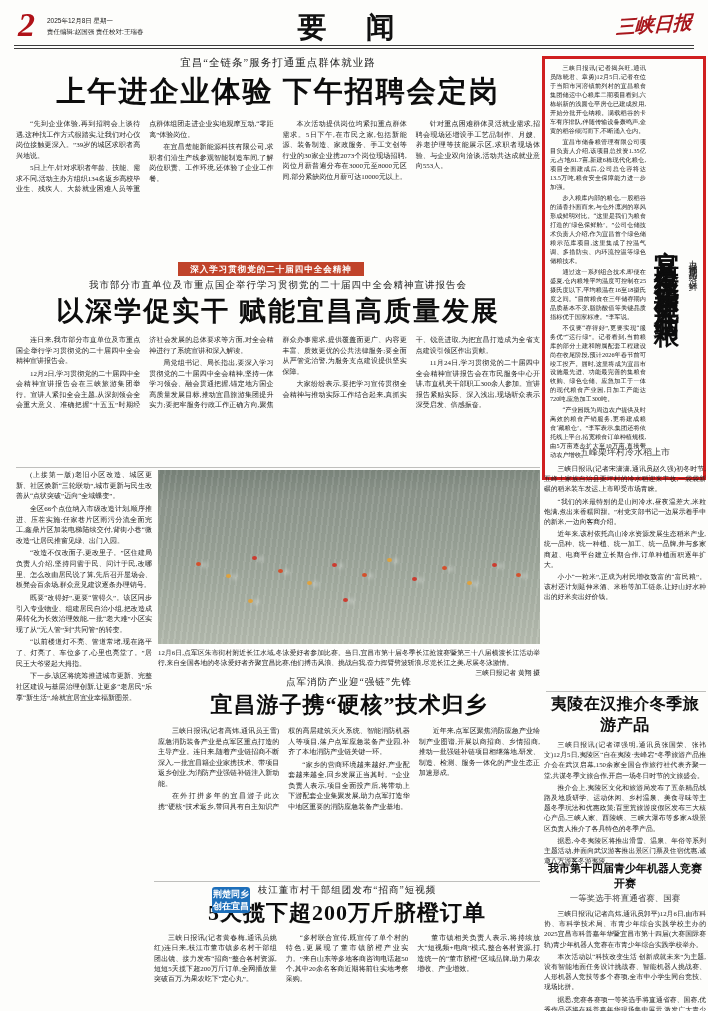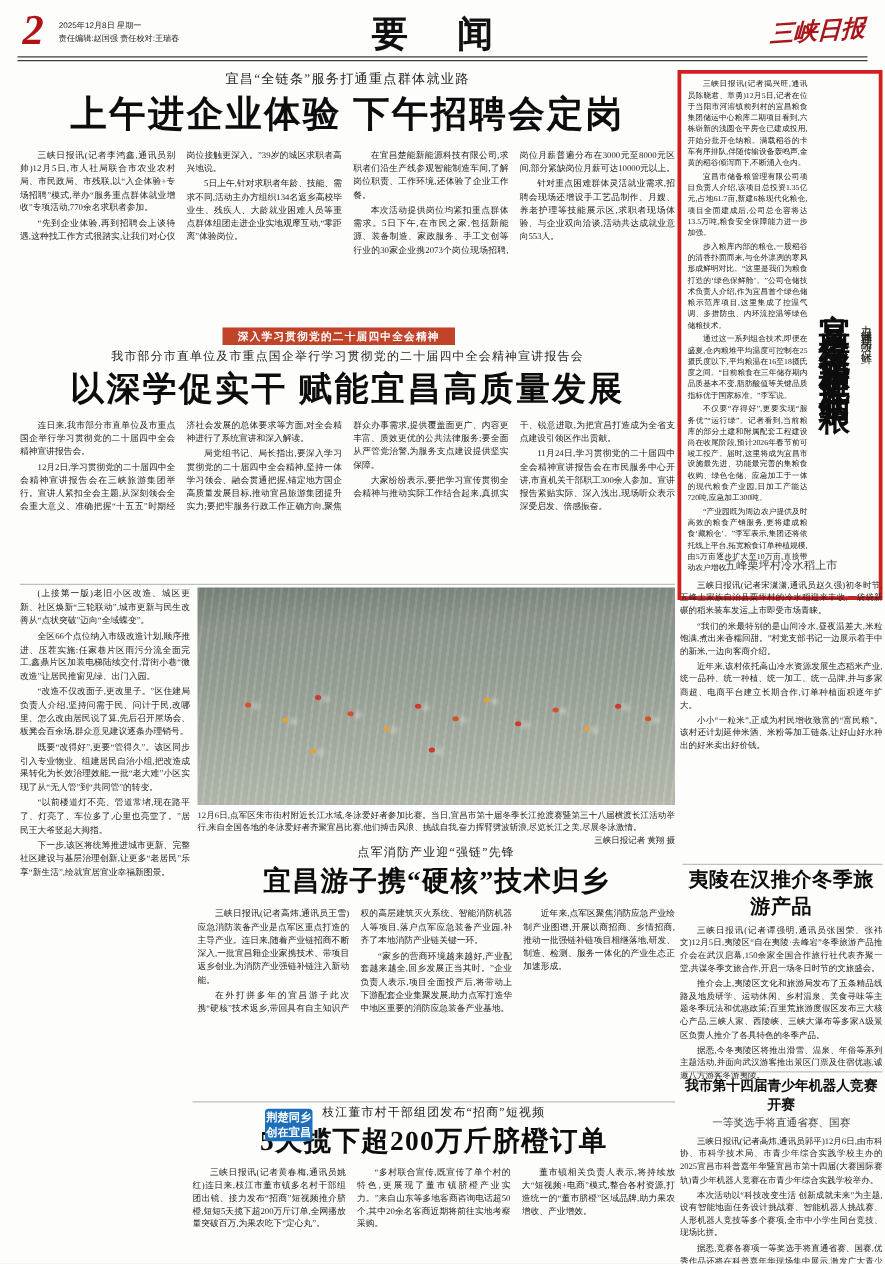--- a/index.html
+++ b/index.html
@@ -96,21 +96,20 @@
     <div>责任编辑:赵国强 责任校对:王瑞春</div>
   </div>
   <div class="section-title">要 闻</div>
   <div class="masthead">三峡日报</div>
   <div class="header-rule"></div>
 
   <div class="jobs">
     <div class="kicker">宜昌“全链条”服务打通重点群体就业路</div>
     <div class="headline">上午进企业体验 下午招聘会定岗</div>
     <div class="body-cols">
-        <p>三峡日报讯(记者李鸿鑫,通讯员别帅)12月5日,市人社局联合市农业农村局、市民政局、市残联,以“入企体验+专场招聘”模式,举办“服务重点群体就业增收”专项活动,770余名求职者参加。</p>
         <p>“先到企业体验,再到招聘会上谈待遇,这种找工作方式很踏实,让我们对心仪岗位接触更深入。”39岁的城区求职者高兴地说。</p>
         <p>5日上午,针对求职者年龄、技能、需求不同,活动主办方组织134名返乡高校毕业生、残疾人、大龄就业困难人员等重点群体组团走进企业实地观摩互动,“零距离”体验岗位。</p>
         <p>在宜昌楚能新能源科技有限公司,求职者们沿生产线参观智能制造车间,了解岗位职责、工作环境,还体验了企业工作餐。</p>
         <p>本次活动提供岗位均紧扣重点群体需求。5日下午,在市民之家,包括新能源、装备制造、家政服务、手工文创等行业的30家企业携2073个岗位现场招聘,岗位月薪普遍分布在3000元至8000元区间,部分紧缺岗位月薪可达10000元以上。</p>
         <p>针对重点困难群体灵活就业需求,招聘会现场还增设手工艺品制作、月嫂、养老护理等技能展示区,求职者现场体验、与企业双向洽谈,活动共达成就业意向553人。</p>
       </div>
   </div>
 
   <div class="banner">深入学习贯彻党的二十届四中全会精神</div>
   <div class="xuanjiang">
@@ -172,21 +171,21 @@
   <div class="hline" style="left:154px; width:386px; top:881px;"></div>
 
   <div class="qicheng">
     <div class="badge">
       <div>荆楚同乡</div>
       <div>创在宜昌</div>
     </div>
     <div class="kicker">枝江董市村干部组团发布“招商”短视频</div>
     <div class="headline">5天揽下超200万斤脐橙订单</div>
     <div class="body-cols">
-        <p>三峡日报讯(记者黄春梅,通讯员姚红)连日来,枝江市董市镇多名村干部组团出镜、接力发布“招商”短视频推介脐橙,短短5天揽下超200万斤订单,全网播放量突破百万,为果农吃下“定心丸”。</p>
+        <p>三峡日报讯(记者黄春梅,通讯员姚红)连日来,枝江市董市镇多名村干部组团出镜、接力发布“招商”整合各村资源,短短5天揽下超200万斤订单,全网播放量突破百万,为果农吃下“定心丸”。</p>
         <p>“多村联合宣传,既宣传了单个村的特色,更展现了董市镇脐橙产业实力。”来自山东等多地客商咨询电话超50个,其中20余名客商近期将前往实地考察采购。</p>
         <p>董市镇相关负责人表示,将持续放大“短视频+电商”模式,整合各村资源,打造统一的“董市脐橙”区域品牌,助力果农增收、产业增效。</p>
       </div>
   </div>
 
   <div class="grainbox">
     <div class="grain-body">
         <p>三峡日报讯(记者揭兴旺,通讯员陈晓君、章勇)12月5日,记者在位于当阳市河溶镇前列村的宜昌粮食集团储运中心粮库二期项目看到,六栋崭新的浅圆仓平房仓已建成投用,开始分批开仓纳粮。满载稻谷的卡车有序排队,伴随传输设备轰鸣声,金黄的稻谷倾泻而下,不断涌入仓内。</p>
         <p>宜昌市储备粮管理有限公司项目负责人介绍,该项目总投资1.35亿元,占地61.7亩,新建6栋现代化粮仓,项目全面建成后,公司总仓容将达13.5万吨,粮食安全保障能力进一步加强。</p>
         <p>步入粮库内部的粮仓,一股稻谷的清香扑面而来,与仓外凛冽的寒风形成鲜明对比。“这里是我们为粮食打造的‘绿色保鲜舱’。”公司仓储技术负责人介绍,作为宜昌首个绿色储粮示范库项目,这里集成了控温气调、多措防虫、内环流控温等绿色储粮技术。</p>

